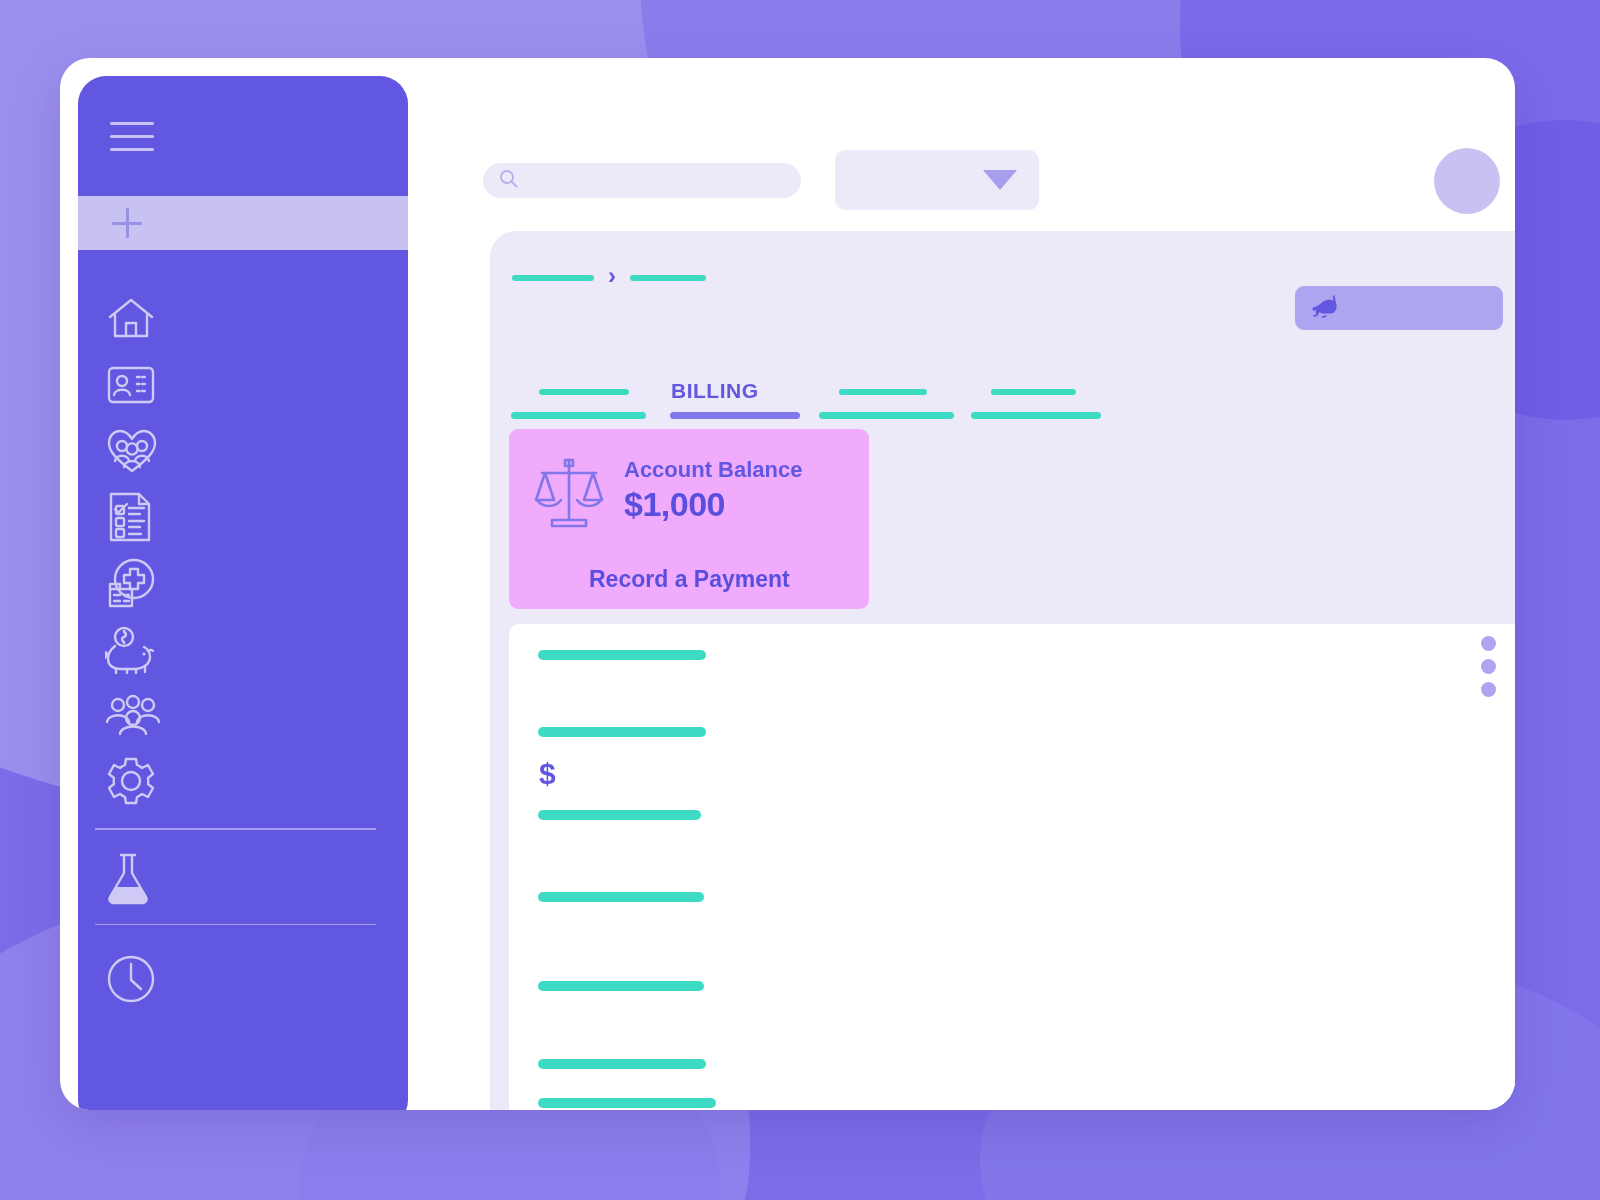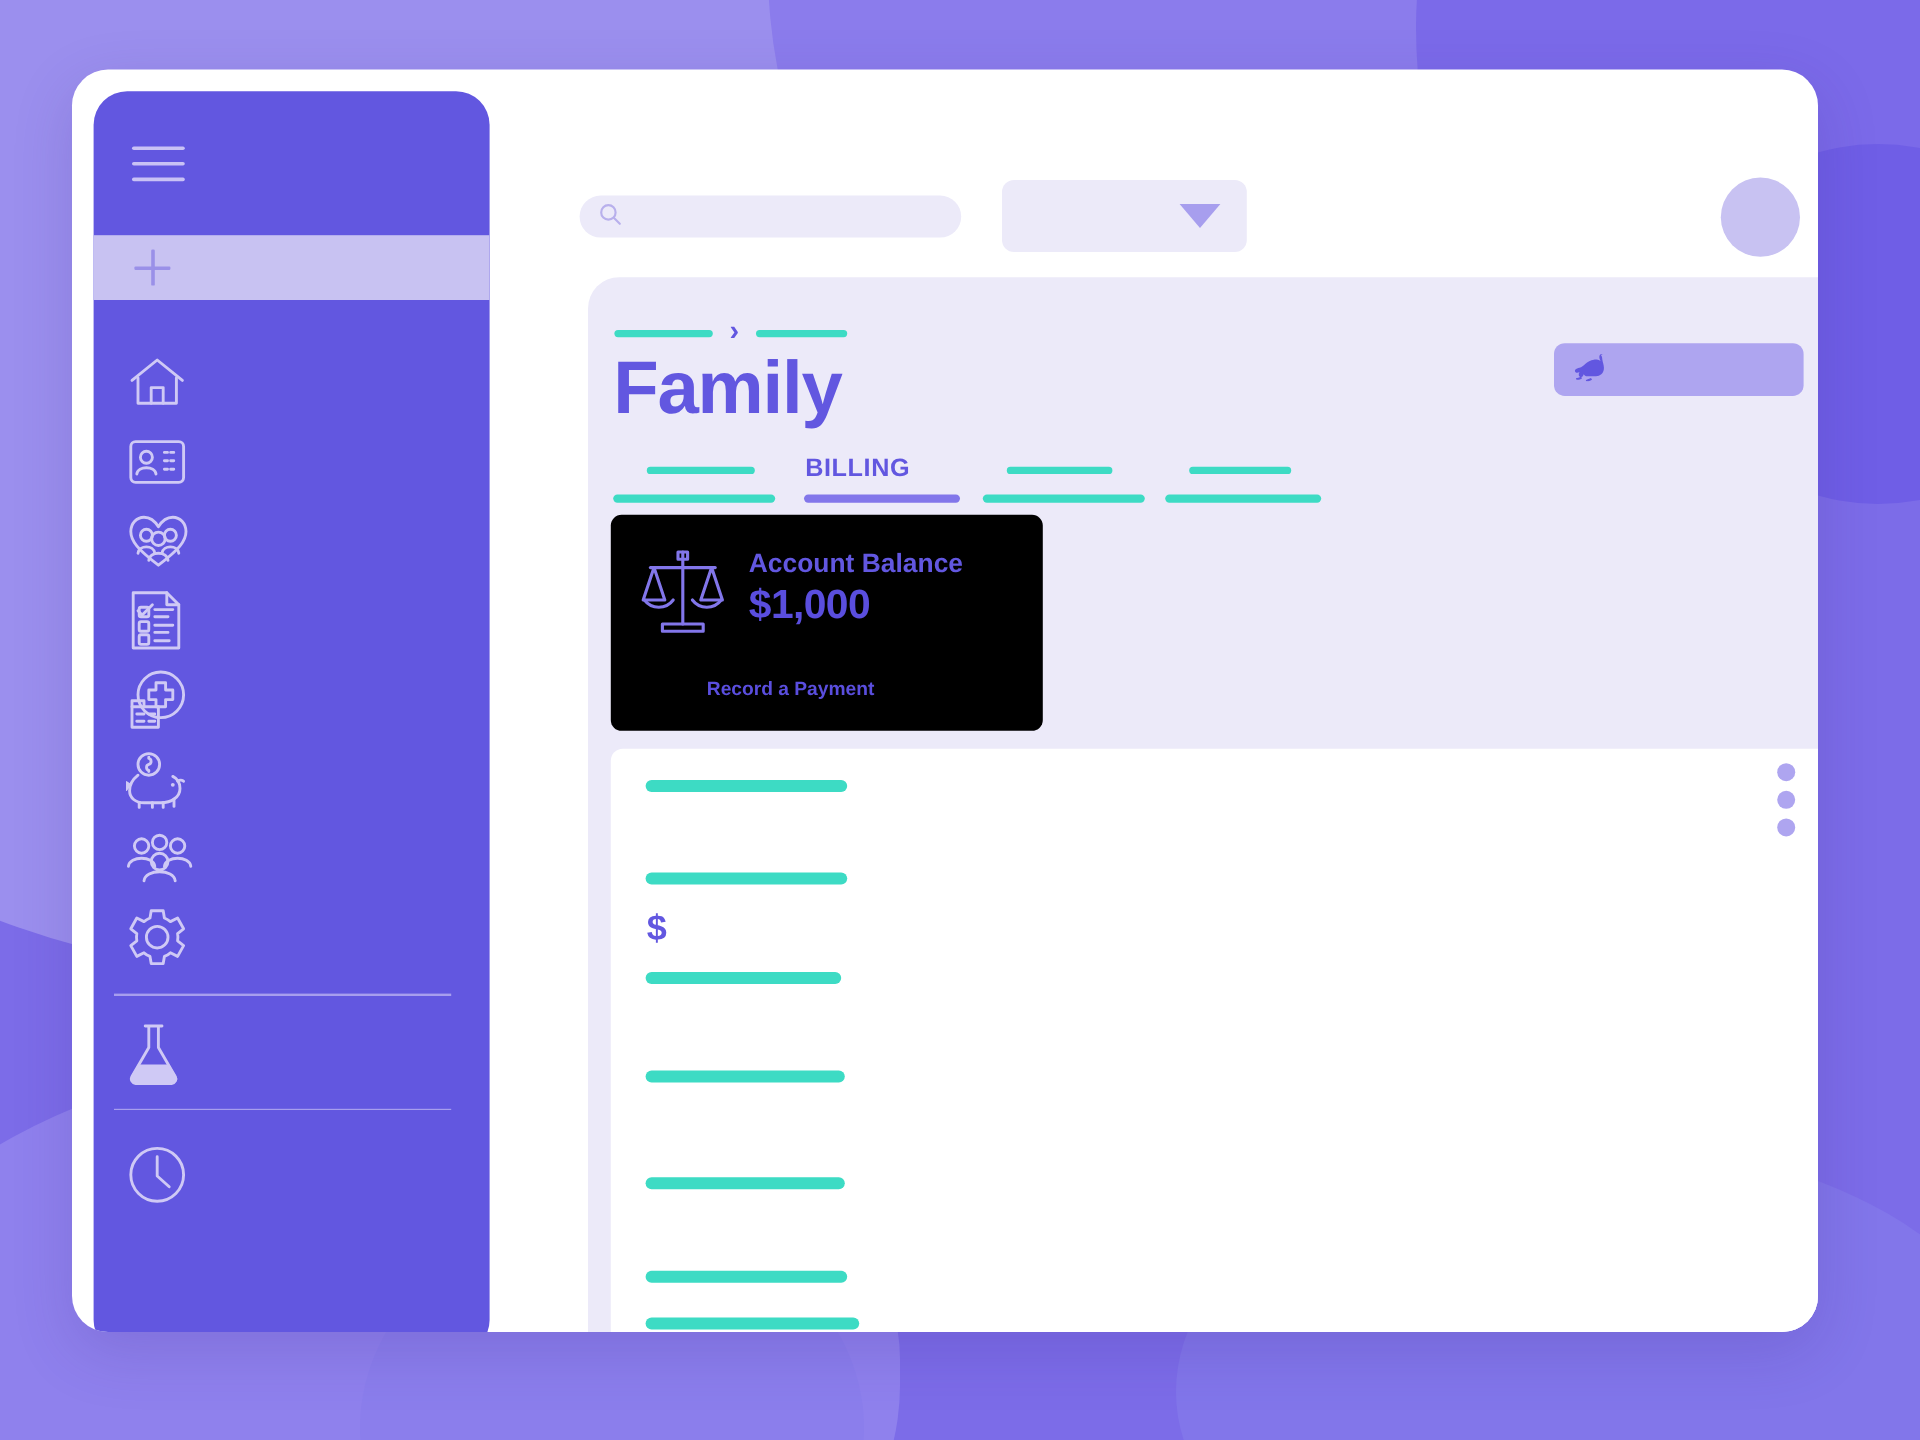--- a/index.html
+++ b/index.html
@@ -270,21 +270,21 @@
     bottom: 0; left: 0;
     height: 7px;
     border-radius: 4px;
   }
 
   
   .balance-card {
     position: absolute;
     left: 19px; top: 198px;
     width: 360px; height: 180px;
-    background: #000000;
+    background: #f0abfc;
     border-radius: 9px;
   }
   .scale-icon { position: absolute; left: 25px; top: 26px; }
   .balance-label {
     position: absolute;
     left: 115px; top: 28px;
     font-size: 22px;
     font-weight: bold;
     color: #6257e0;
   }
@@ -292,21 +292,21 @@
     position: absolute;
     left: 115px; top: 56px;
     font-size: 34px;
     font-weight: bold;
     color: #5a4ede;
     letter-spacing: -0.5px;
   }
   .record-payment {
     position: absolute;
     left: 80px; top: 137px;
-    font-size: 16px;
+    font-size: 23px;
     font-weight: bold;
     color: #5a4ede;
     cursor: pointer;
   }
 
   
   .list-card {
     position: absolute;
     left: 19px; top: 393px;
     width: 1015px; height: 498px;
@@ -516,21 +516,20 @@
   </header>
 
   <main class="panel">
 
     <div class="breadcrumb">
       <span class="bc-bar bc-1"></span>
       <span class="bc-chev">›</span>
       <span class="bc-bar bc-2"></span>
     </div>
 
-    <h1 class="page-title">Family</h1>
 
     <div class="rabbit-btn">
       <span>
         <svg width="30" height="24" viewBox="0 0 30 24" fill="#6257e0">
           <path d="M23.5 1.2 c-1.1-.7-2.3.2-2.6 1.3 -.4 1.5 .2 3.1 .9 4.3 -1.6-.9-3.6-1.3-5.5-1.1 -2.9.3-5.3 1.8-7.3 3.6 -1.5 1.3-2.9 2.6-4.8 3.2 -1.2.4-2.7.5-3.5 1.6 -.7 1-.1 2.3 1 2.5 .9.2 1.8-.2 2.6-.5 -.5.9-.9 2-.5 3 .4 1 1.6 1.4 2.5.9 .8-.4 1.2-1.3 1.4-2.2 .6 1 1.7 1.7 2.9 1.7 h7.4 c1.6 0 3.2-.5 4.4-1.6 1.6-1.4 2.3-3.6 2.2-5.7 -.1-2.2-1-4.2-1.3-6.4 -.2-1.4-.1-3-1.3-4z"></path>
           <path d="M5.4 19.8 c-.9.6-2 1-3.1 1.1 -.6 0-1.2.4-1 1 .1.5.7.6 1.2.6 1.4 0 2.8-.5 3.9-1.3z"></path>
           <path d="M13.8 21.1 c-1 .5-2.1 1-3.2 1.1 -.6.1-1.2.5-1 1.1 .2.5.8.5 1.3.5 1.4-.1 2.8-.7 3.8-1.6z"></path>
         </svg>
       </span>
     </div>

